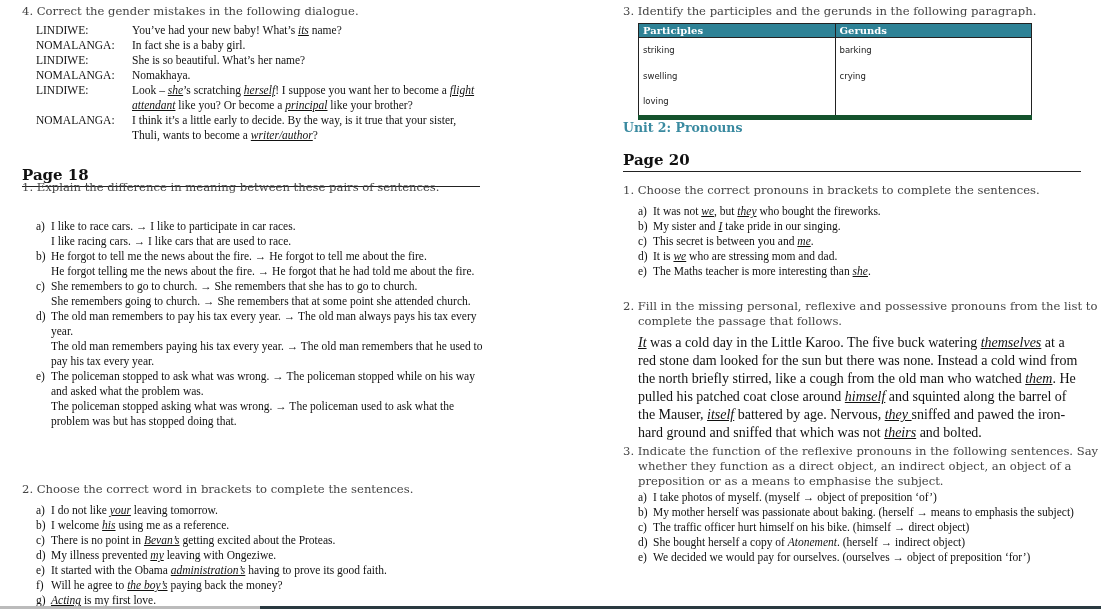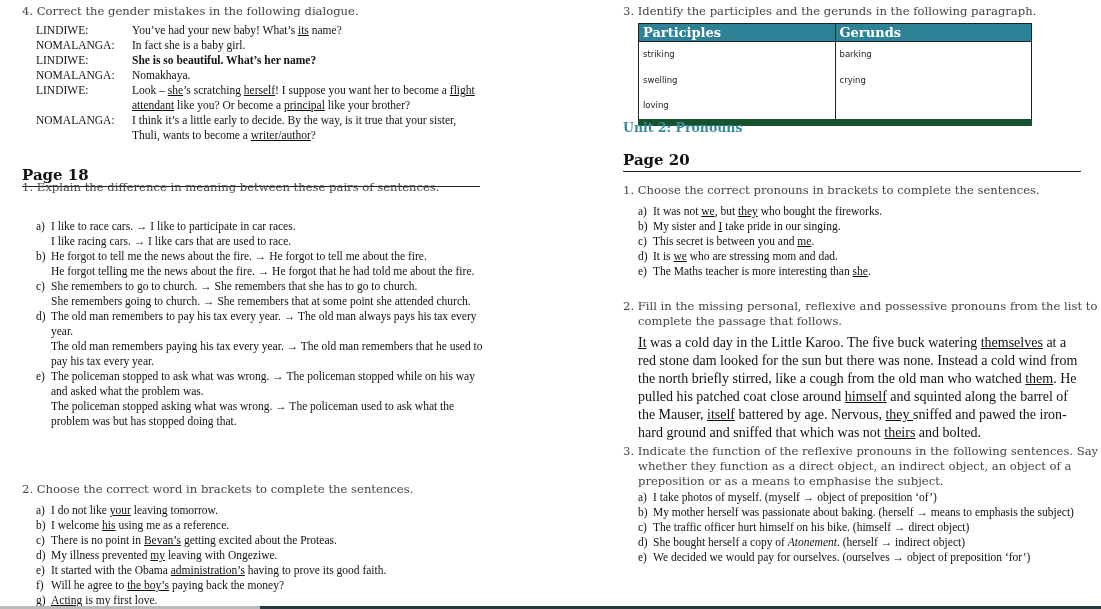--- a/index.html
+++ b/index.html
@@ -1,52 +1,52 @@
 <!DOCTYPE html>
 <html><head>
 <meta charset="utf-8">
 <style>
   html, body { margin:0; padding:0; background:#ffffff; }
   body { width:1101px; height:609px; position:relative; overflow:hidden; color:#111; font-family:"Liberation Serif", serif; }
   .q { font-family:"DejaVu Serif", serif; font-size:11.6px; color:#444; position:absolute; white-space:nowrap; }
   .qwrap { white-space:normal; line-height:15px; }
   .line { font-size:14px; position:absolute; white-space:nowrap; line-height:18px; }
-  .u { text-decoration:underline; }
+  .u { text-decoration:underline;font-style:italic; }
   .pagehd { font-family:"DejaVu Serif", serif; font-weight:bold; font-size:15px; position:absolute; color:#111; }
   .rule { position:absolute; height:1px; background:#222; }
   .dlg { position:absolute; font-size:11.5px; line-height:15px; }
   .dlg .row { display:flex; }
   .dlg .spk { width:96px; flex:none; }
   .item { position:absolute; font-size:11.5px; line-height:15px; display:flex; }
   .item .lbl { width:15px; flex:none; }
   .item .txt { flex:1; }
   table.pg { position:absolute; border-collapse:collapse; font-family:"DejaVu Sans", sans-serif; font-size:8.5px; }
-  table.pg th { background:#2e8296; color:#fff; font-family:"DejaVu Serif", serif; font-weight:bold; font-size:13px; text-align:left; padding:1px 4px; border:1px solid #222; }
+  table.pg th { background:#2e8296; color:#fff; font-family:"DejaVu Serif", serif; font-weight:bold; font-size:10px; text-align:left; padding:1px 4px; border:1px solid #222; }
   table.pg td { border-left:1px solid #222; border-right:1px solid #222; padding:6px 4px; vertical-align:top; line-height:13.5px; color:#222; }
-  table.pg tr:last-child td { border-bottom:7px solid #14532d; }
+  table.pg tr:last-child td { border-bottom:5px solid #14532d; }
   .unit { position:absolute; font-family:"DejaVu Serif", serif; font-weight:bold; font-size:12.5px; }
   .bottom-bar { position:absolute; left:0; top:606px; width:1101px; height:3px; background:#2a3a40; }
   .bottom-bar .light { position:absolute; left:0; width:260px; height:3px; background:#bbb; }
 </style>
 </head>
 <body>
 
 <div class="q" style="left:22px;top:4px;">4. Correct the gender mistakes in the following dialogue.</div>
 <div class="dlg" id="dialogue" style="left:36px;top:23px;width:445px;">
     <div class="row">
       <div class="spk">LINDIWE:</div>
       <div style="flex: 1 1 0%;"><span>You’ve had your new baby! What’s </span><span class="u">its</span><span> name?</span></div>
     </div>
     <div class="row">
       <div class="spk">NOMALANGA:</div>
       <div style="flex: 1 1 0%;"><span>In fact she is a baby girl.</span></div>
     </div>
     <div class="row">
       <div class="spk">LINDIWE:</div>
-      <div style="flex: 1 1 0%; font-weight: bold;"><span>She is so beautiful. What’s her name?</span></div>
+      <div style="flex: 1 1 0%;"><span>She is so beautiful. What’s her name?</span></div>
     </div>
     <div class="row">
       <div class="spk">NOMALANGA:</div>
       <div style="flex: 1 1 0%;"><span>Nomakhaya.</span></div>
     </div>
     <div class="row">
       <div class="spk">LINDIWE:</div>
       <div style="flex: 1 1 0%;"><span>Look – </span><span class="u">she</span><span>’s scratching </span><span class="u">herself</span><span>! I suppose you want her to become a </span><span class="u">flight attendant</span><span> like you? Or become a </span><span class="u">principal</span><span> like your brother?</span></div>
     </div>
     <div class="row">

